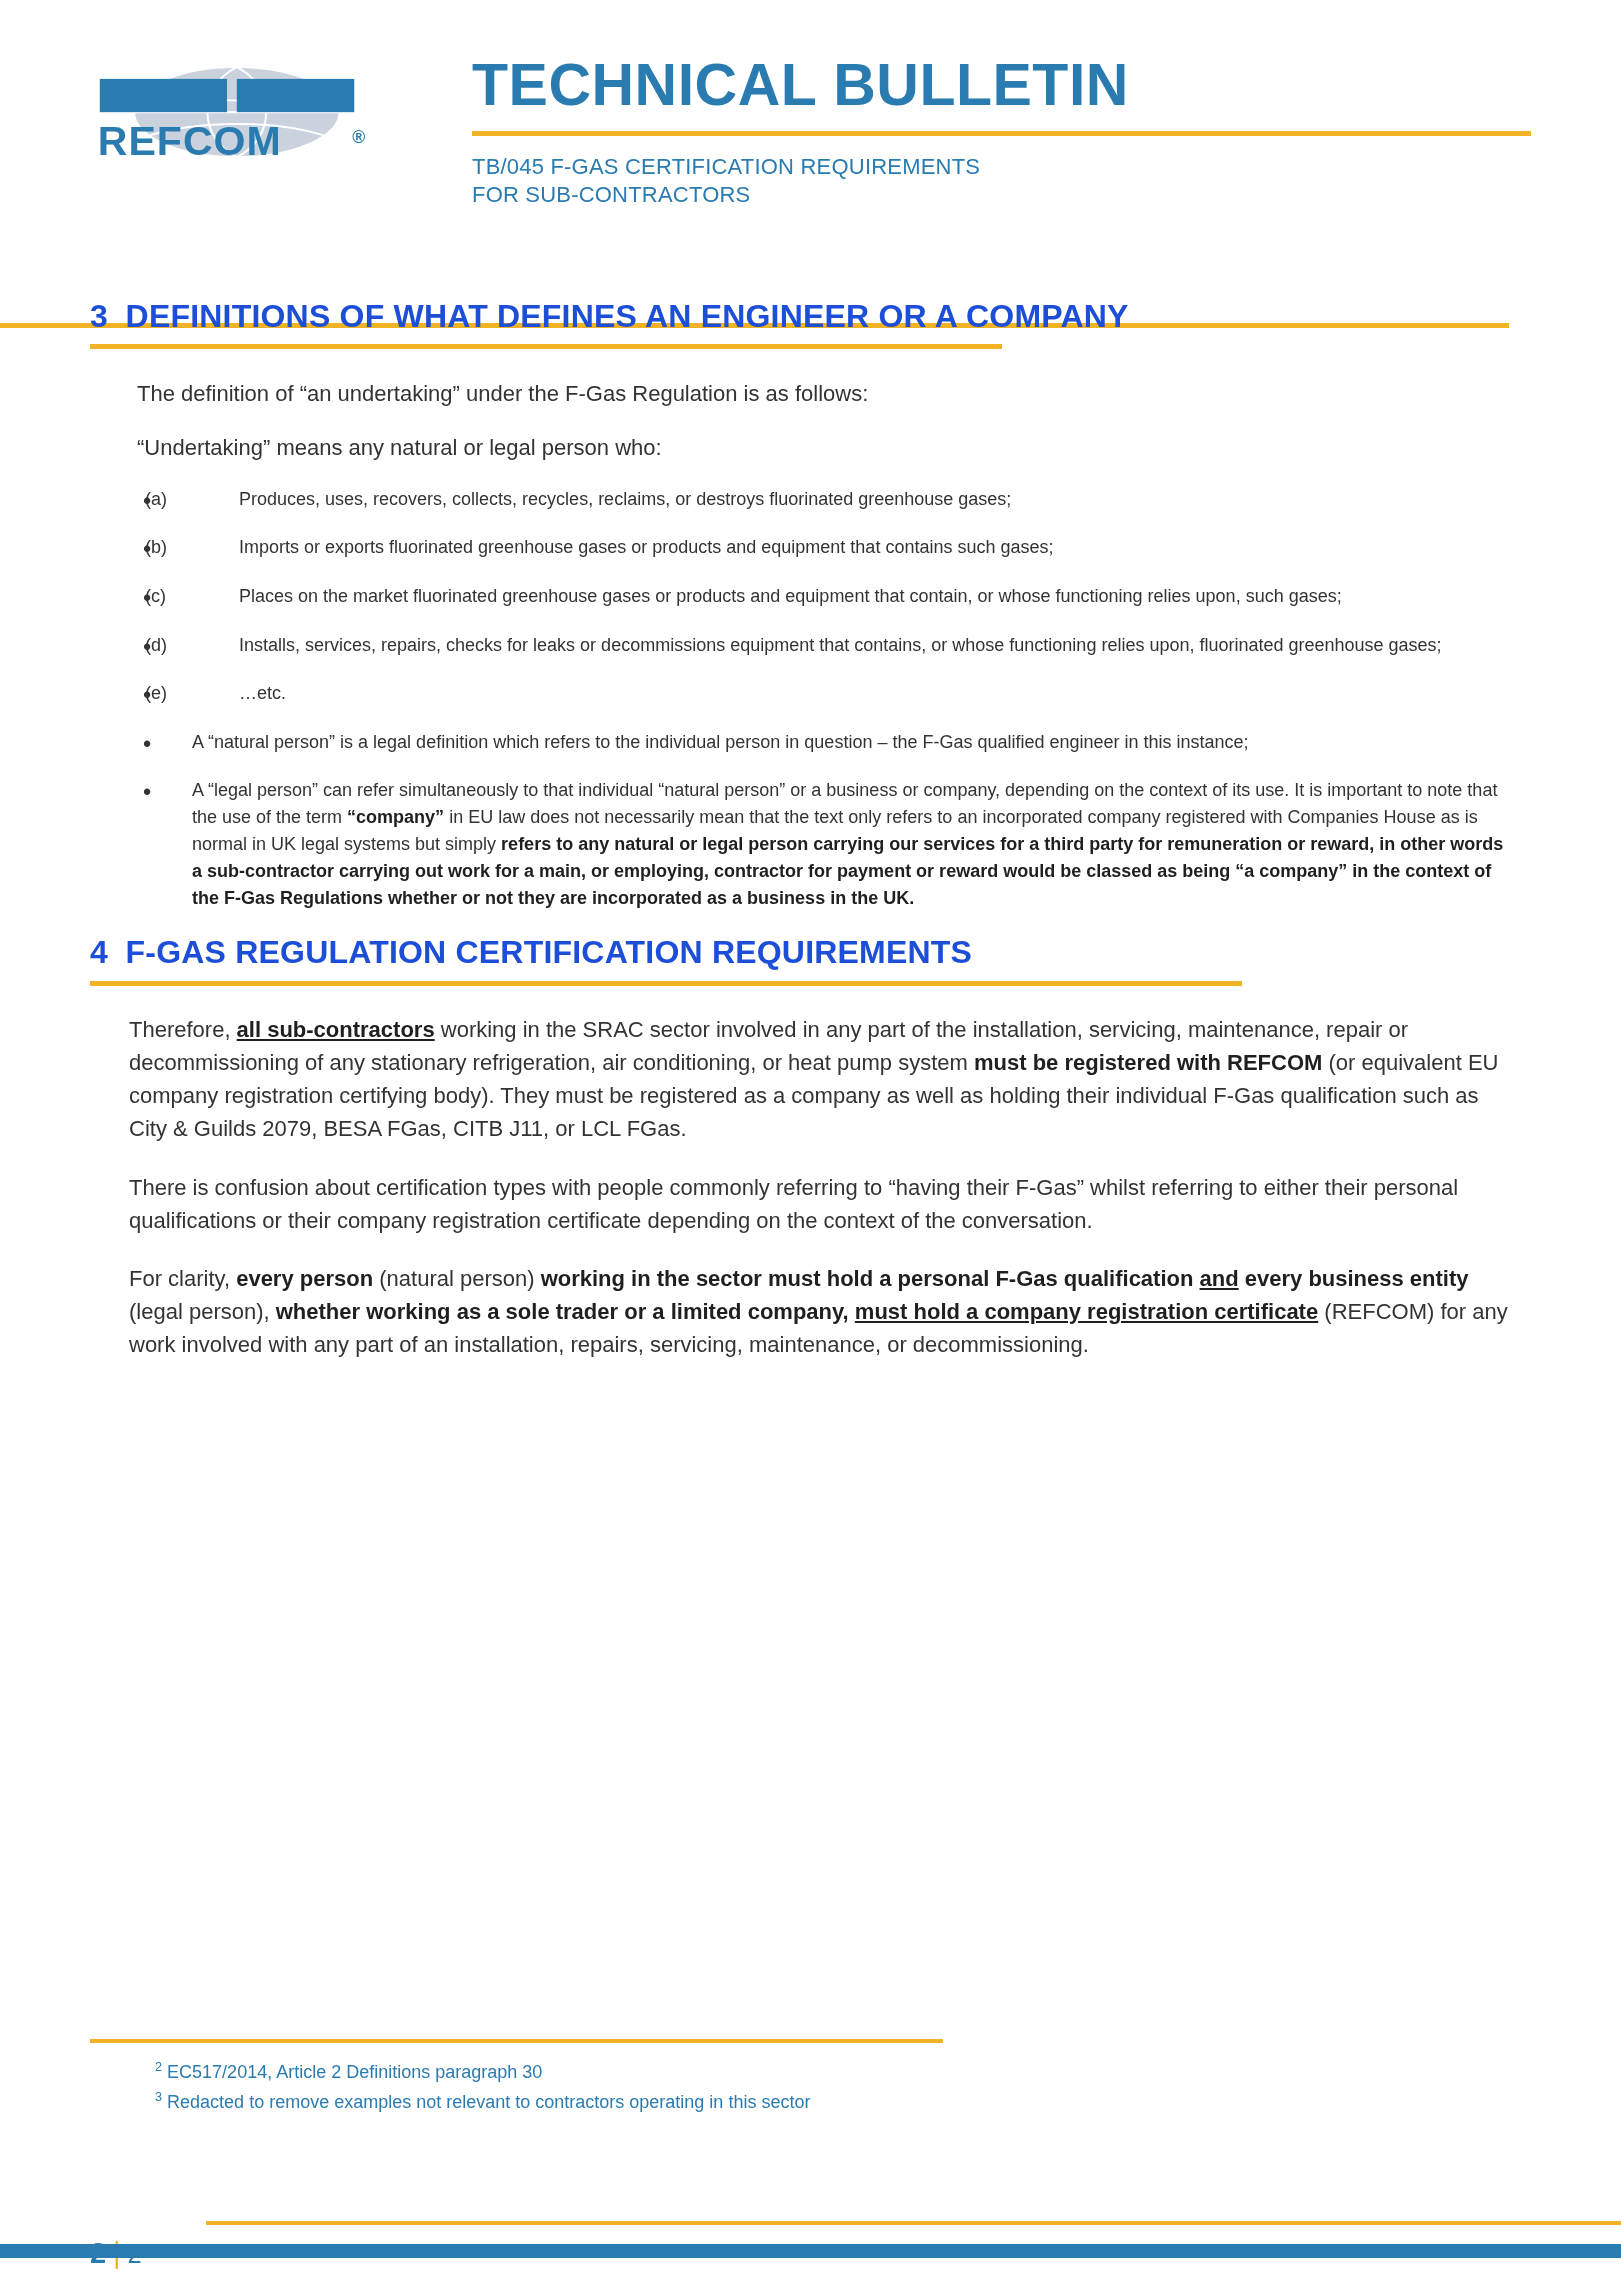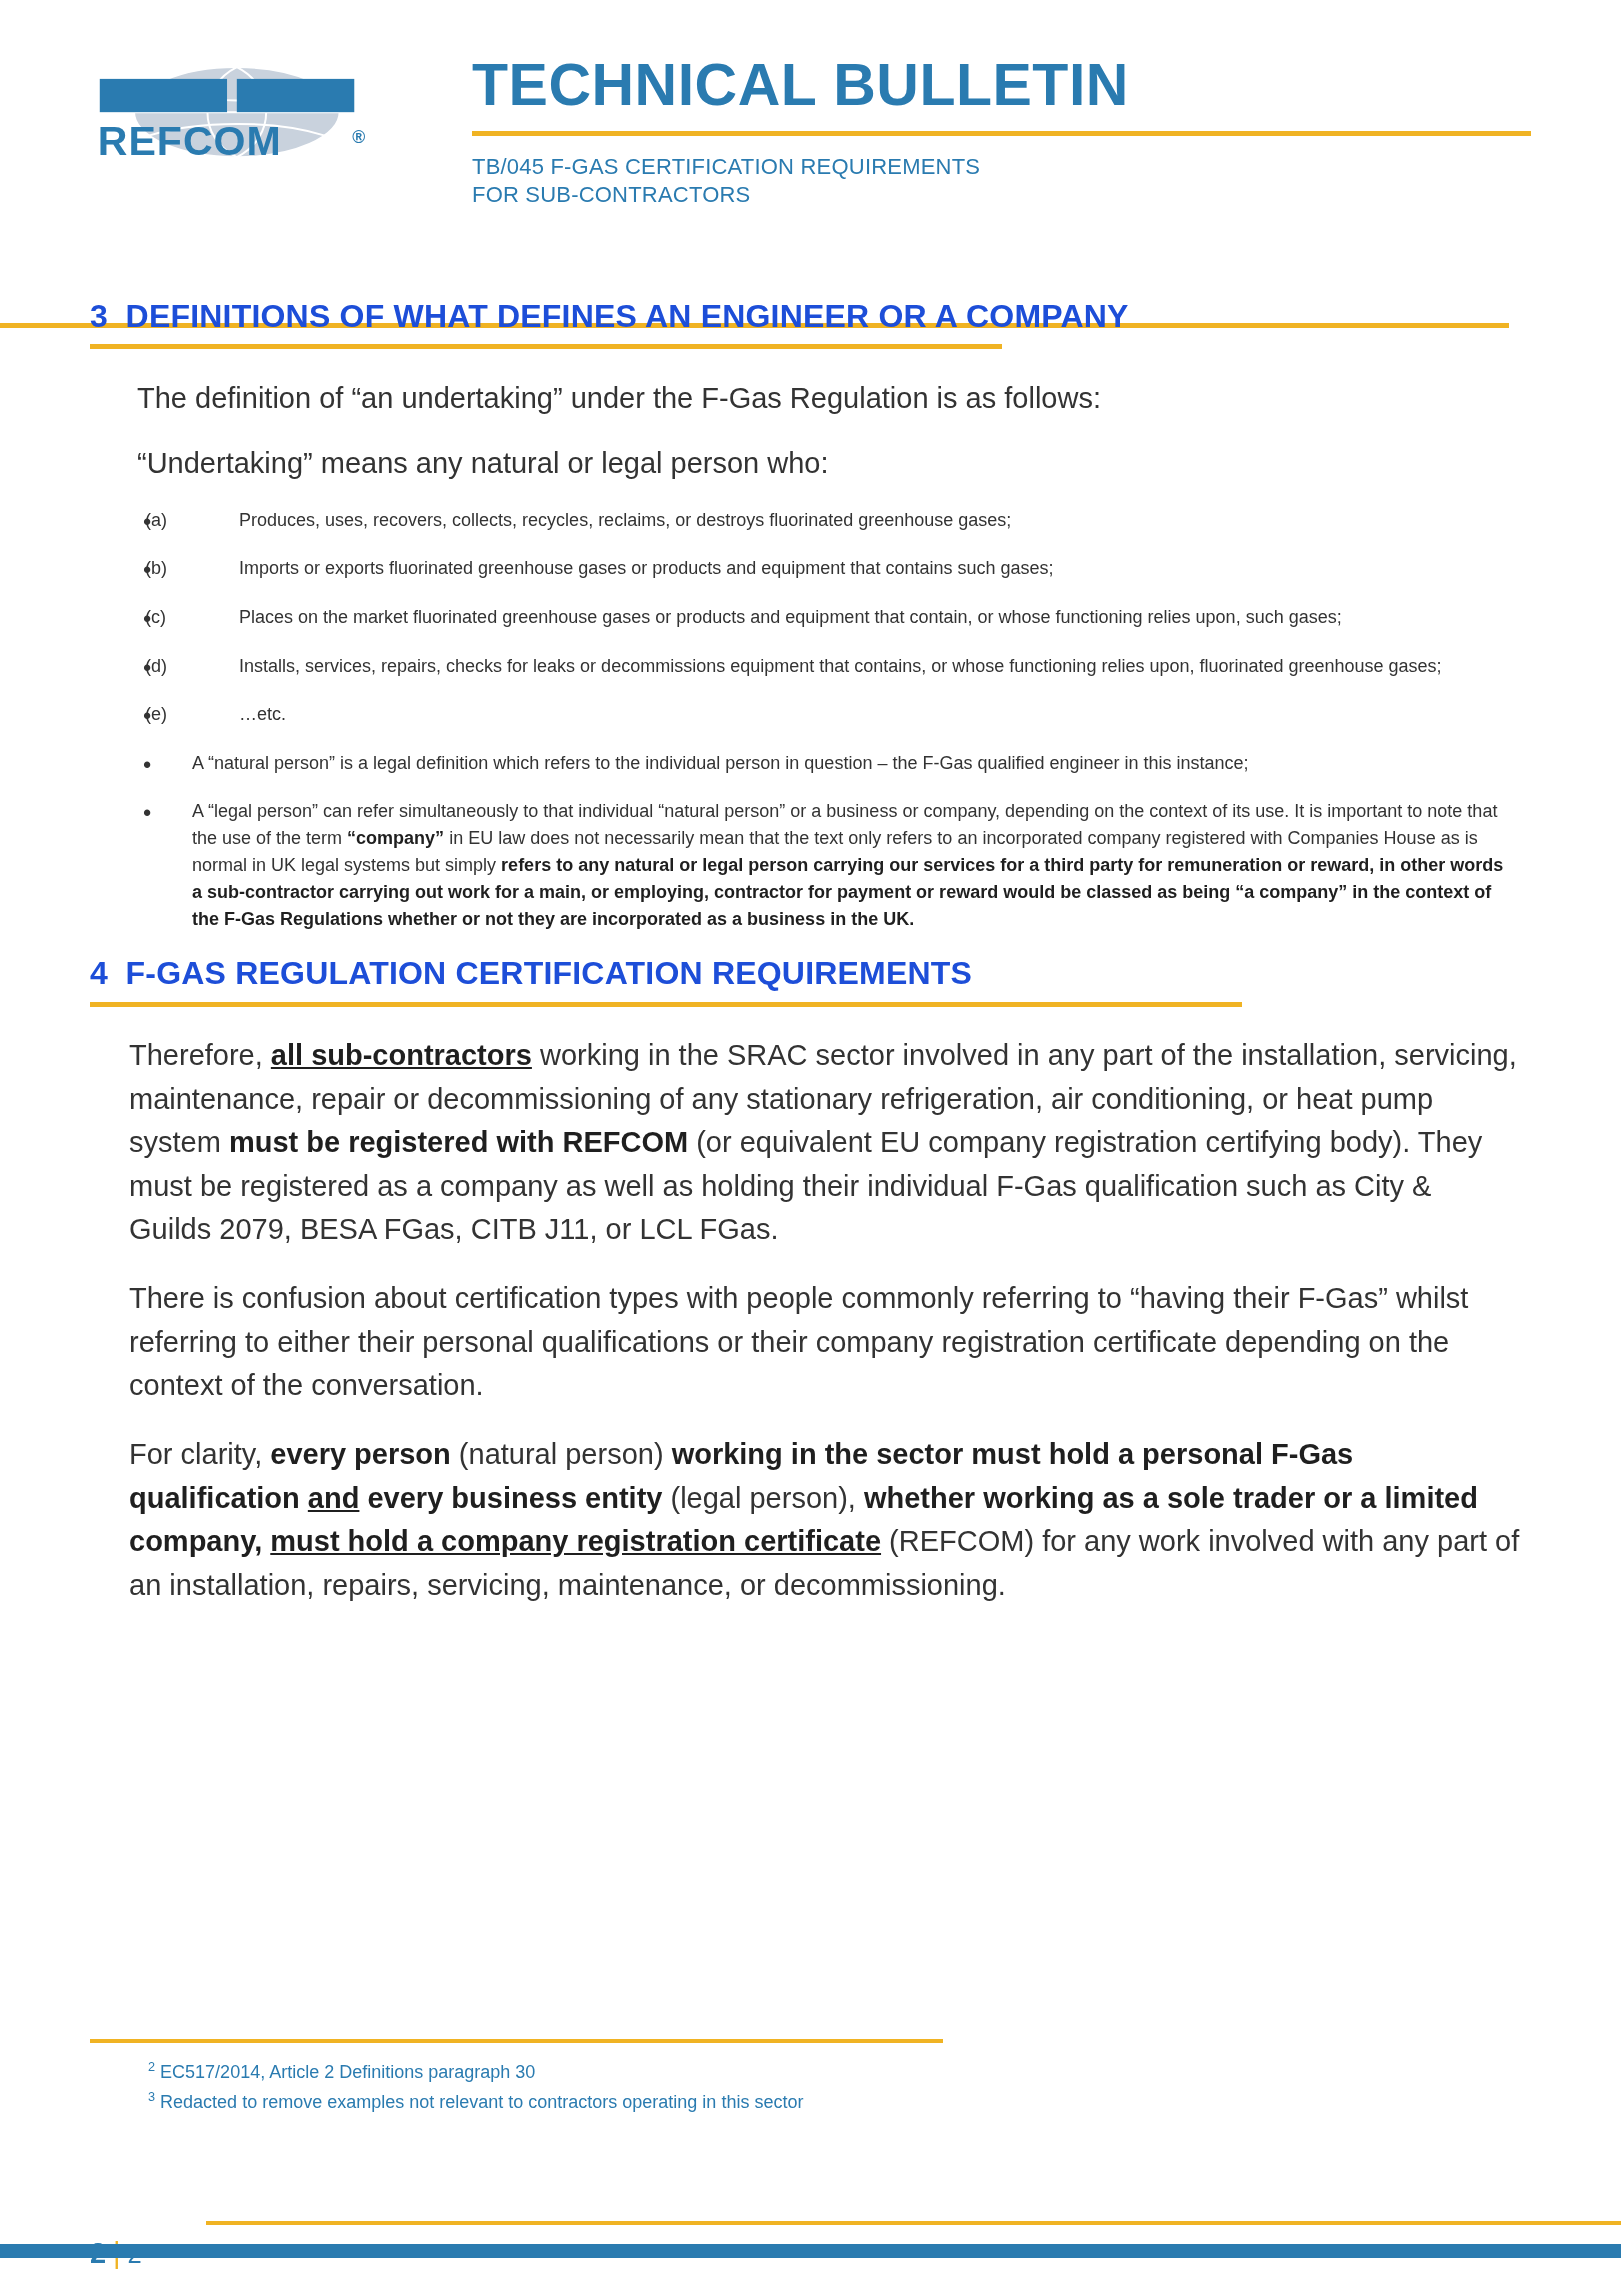--- a/index.html
+++ b/index.html
@@ -96,21 +96,21 @@
     margin-bottom: 27.4px;
   }
   .rule-w1 { width: 912px; }
   .rule-w2 { width: 1152px; }
 
   .body-block {
     padding-left: 47px;
     padding-right: 19.6px;
   }
   p.para {
-    font-size: 29px;
+    font-size: 22px;
     line-height: 1.5;
     color: #333333;
     margin: 0 0 21.6px 0;
   }
   ul.bullets {
     list-style: none;
     margin: 0 0 9.8px 0;
     padding: 0;
   }
   ul.bullets li {
@@ -149,21 +149,21 @@
   .footnote-rule {
     position: absolute;
     left: 90px;
     top: 2039px;
     width: 853px;
     height: 3.9px;
     background: #f0b323;
   }
   .footnotes {
     position: absolute;
-    left: 148px;
+    left: 155px;
     top: 2058px;
     width: 1176px;
   }
   .footnote {
     font-size: 18px;
     color: #2a7bb0;
     line-height: 1.5;
     margin: 0 0 2px 0;
   }
   .footnote sup { font-size: 12.7px; }

